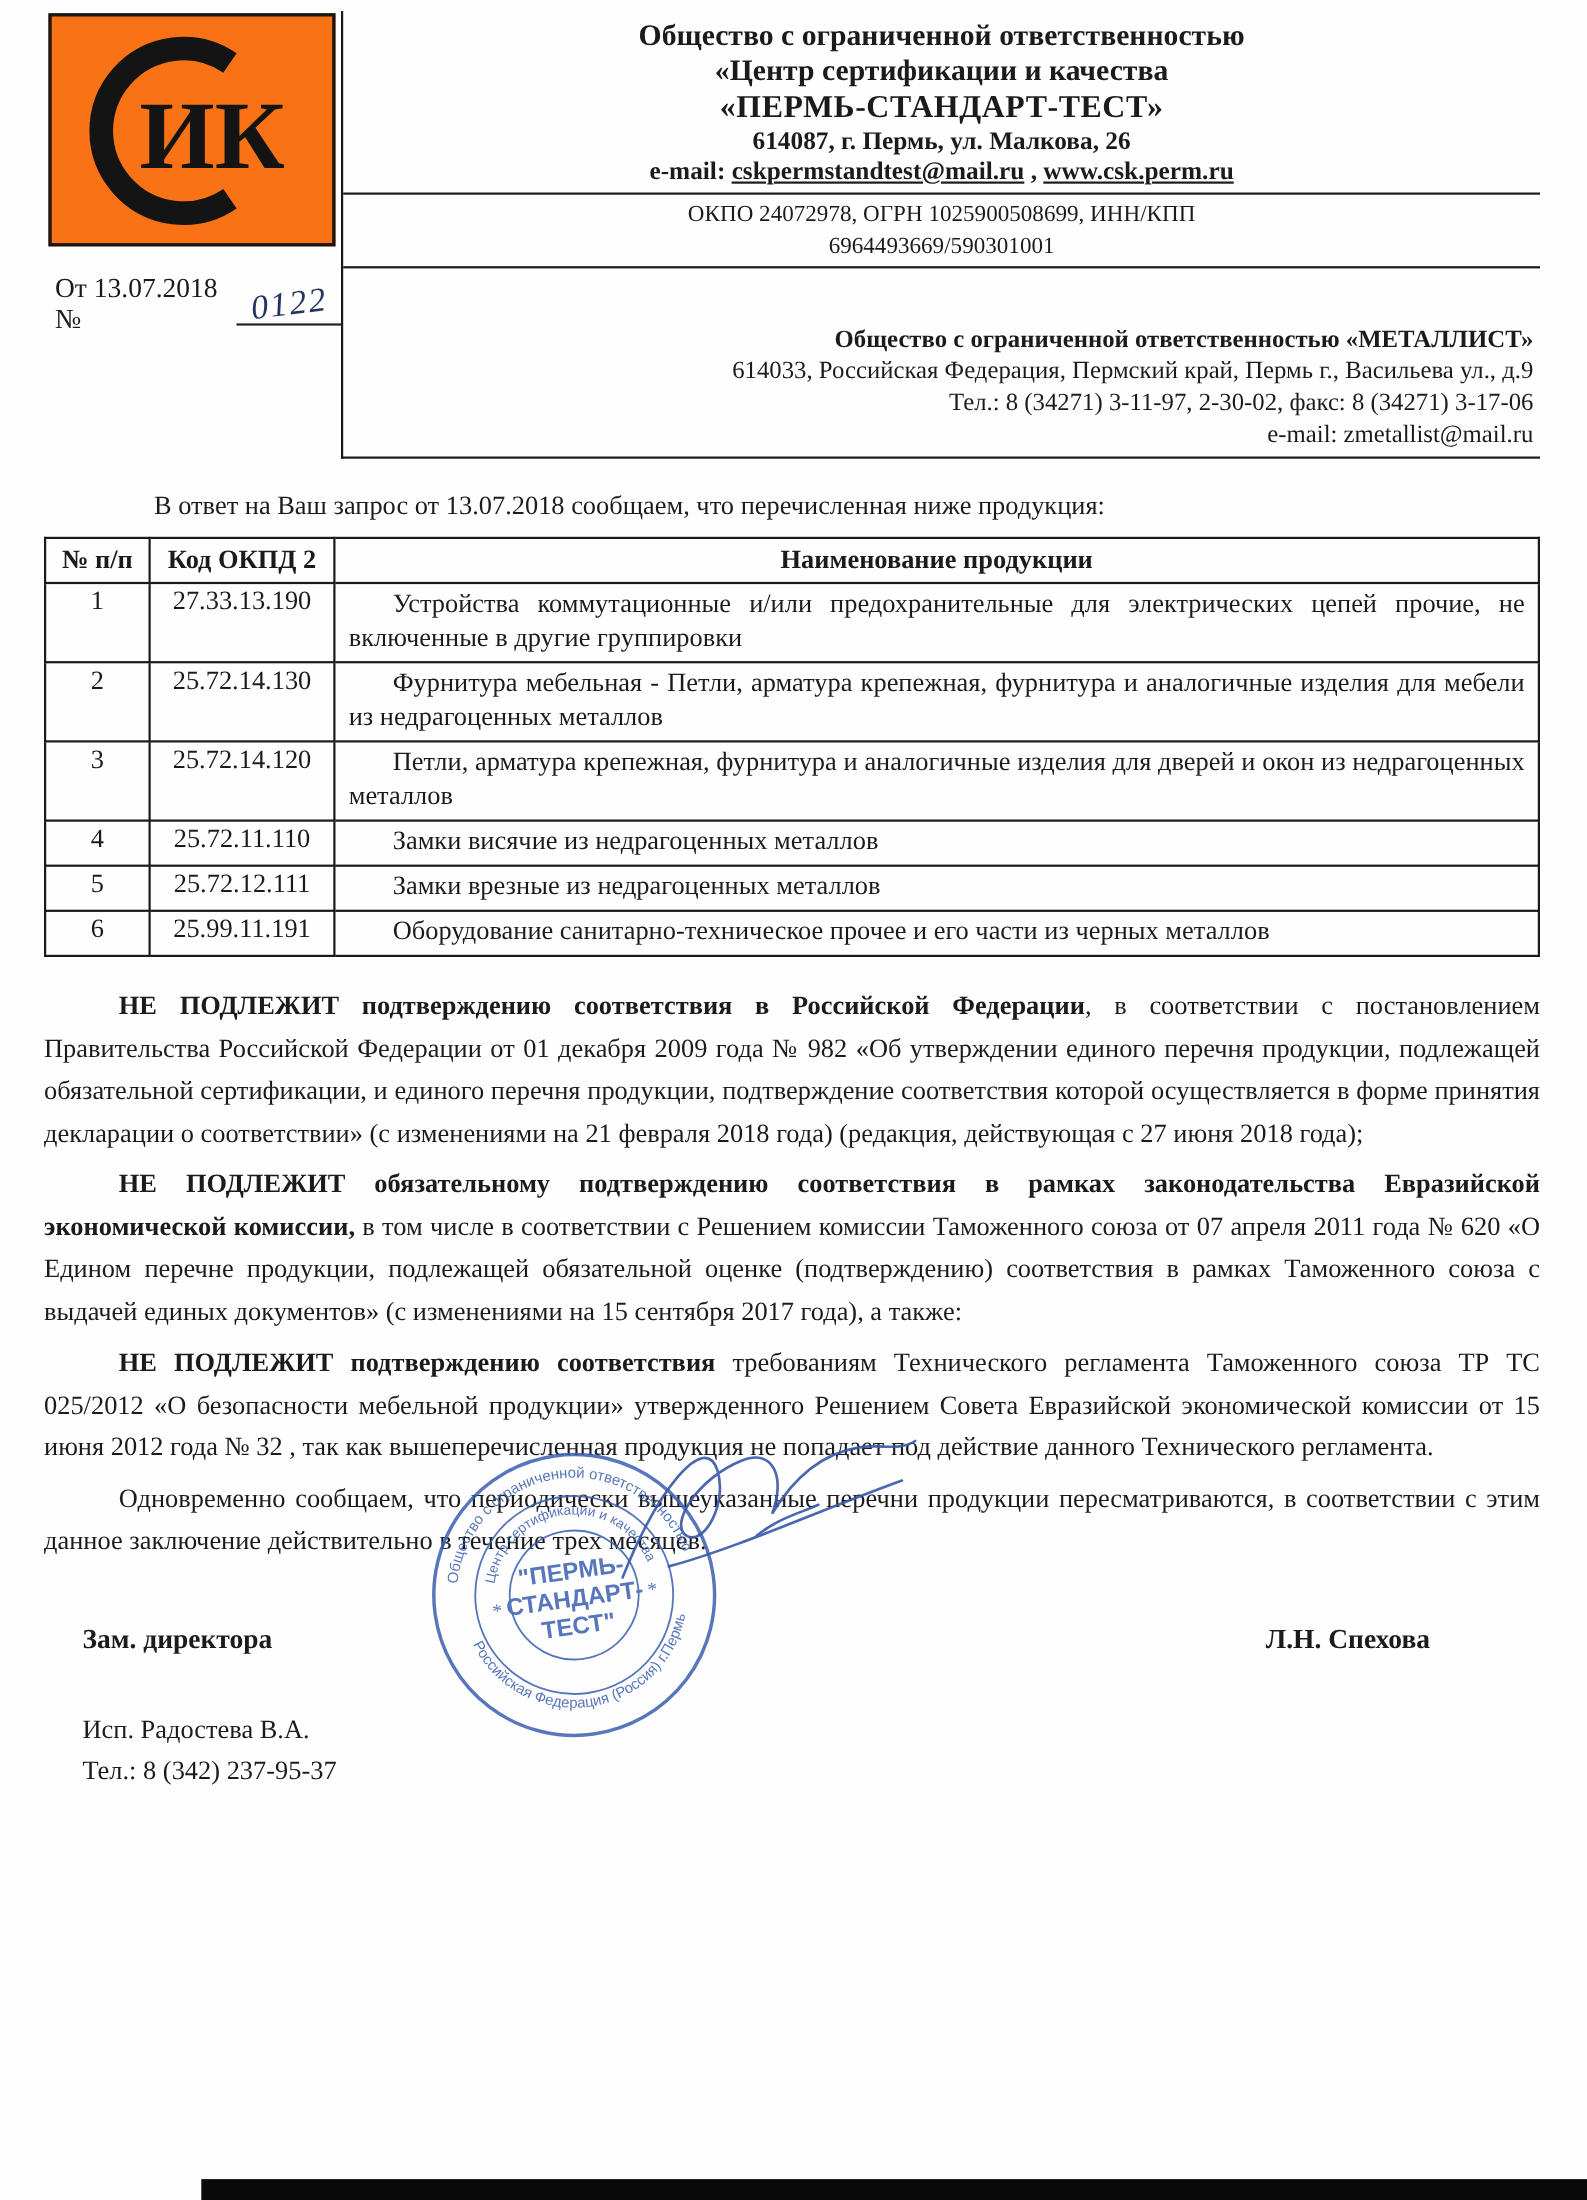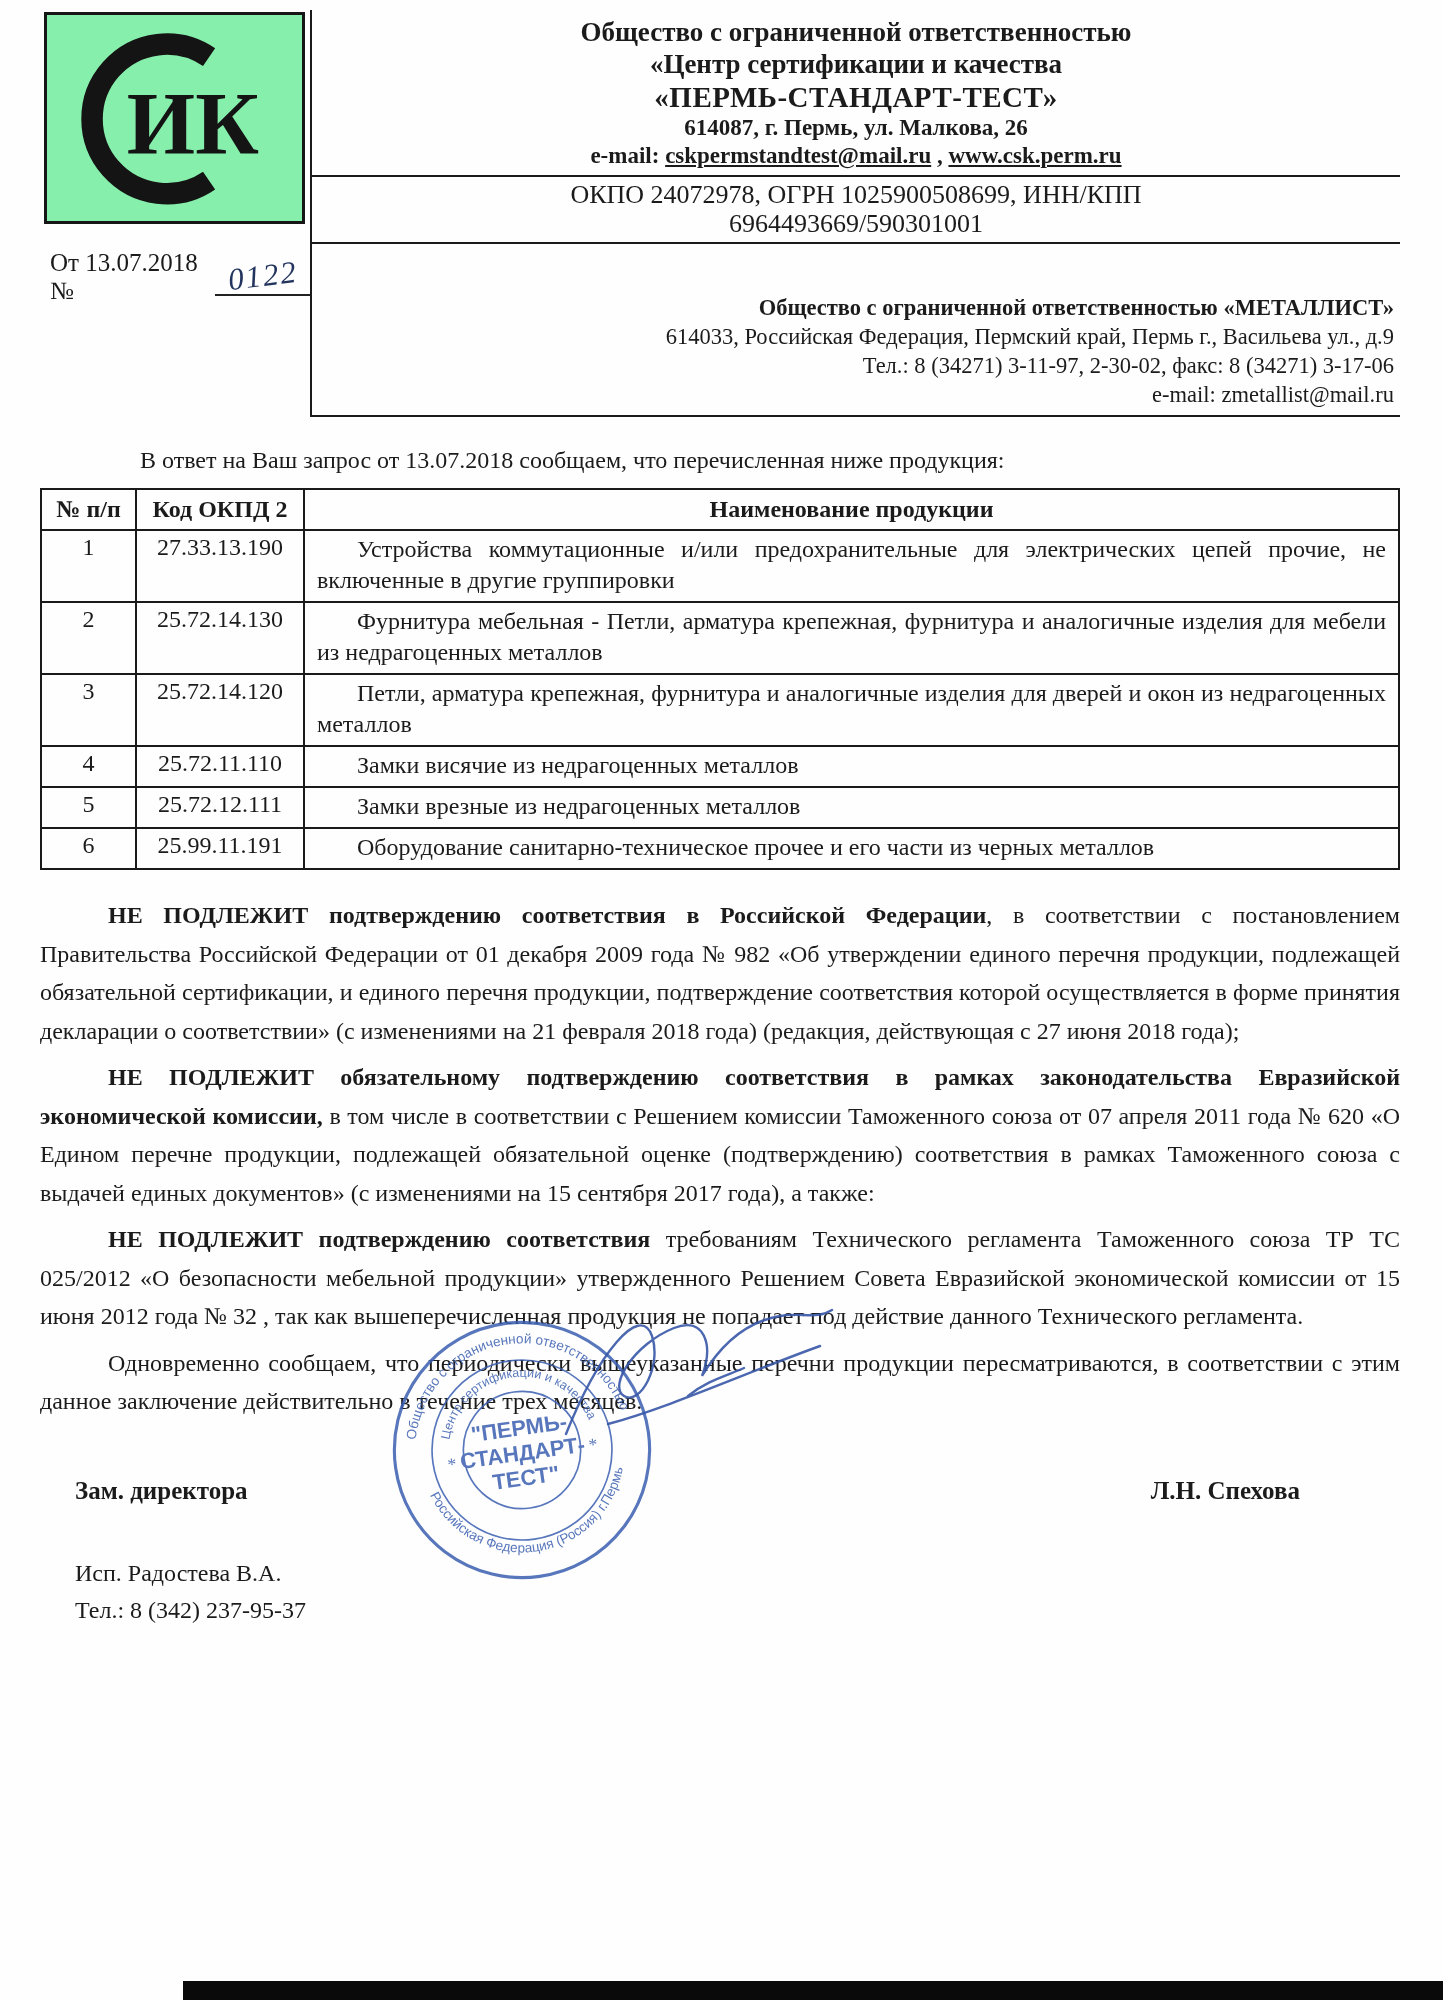--- a/index.html
+++ b/index.html
@@ -6,35 +6,35 @@
   .page {
     position:relative; width:1443px; height:2000px; background:#fefefe;
     font-family:"Liberation Serif","DejaVu Serif",serif; color:#1b1b1b;
     box-sizing:border-box; padding:10px 43px 0 40px; overflow:hidden;
   }
 
   
   .header { display:grid; grid-template-columns:270px 1fr; }
   .logo-area { height:220px; padding:2px 5px 0 4px; box-sizing:border-box; }
   .logo-frame { border:3px solid #161616; height:212px; box-sizing:border-box;
-    display:flex; align-items:center; justify-content:center; background:#86efac; }
+    display:flex; align-items:center; justify-content:center; background:#f97316; }
   .ref-area { height:94px; display:flex; align-items:center; padding-left:10px;
     box-sizing:border-box; font-size:25px; }
   .ref-blank { display:inline-block; min-width:95px; border-bottom:2px solid #222;
     margin-left:10px; text-align:center; }
   .ref-num { font-style:italic; color:#23355e; font-size:31px; display:inline-block;
     transform:rotate(-7deg); letter-spacing:2px; }
 
   .h-right { border-left:2px solid #1a1a1a; border-bottom:2px solid #1a1a1a; }
   .org-block { text-align:center; padding:6px 6px 5px; border-bottom:2px solid #1a1a1a; }
   .org-l1,.org-l2 { font-weight:bold; font-size:27px; line-height:32px; }
   .org-l3 { font-weight:bold; font-size:29px; line-height:34px; letter-spacing:.5px; }
   .org-l4,.org-l5,.org-l6 { font-weight:bold; font-size:23px; line-height:28px; }
   .u { text-decoration:underline; }
-  .okpo-block { text-align:center; font-size:26px; line-height:29px;
+  .okpo-block { text-align:center; font-size:21px; line-height:29px;
     padding:3px 0 4px; border-bottom:2px solid #1a1a1a; }
   .recipient-block { text-align:right; font-size:22.5px; line-height:29px; padding:5px 6px 6px 0;margin-top:44px; }
   .recipient-l1 { font-weight:bold; }
 
   
   .intro { margin:30px 0 0; font-size:24px; text-indent:100px; }
 
   
   table.products { border-collapse:collapse; width:100%; margin-top:14px; }
   .products th, .products td { border:2px solid #1a1a1a; font-size:24px; vertical-align:top; }

